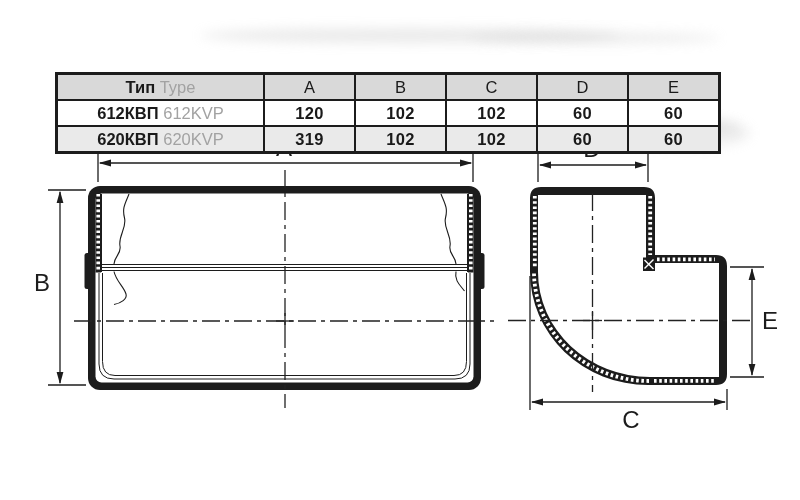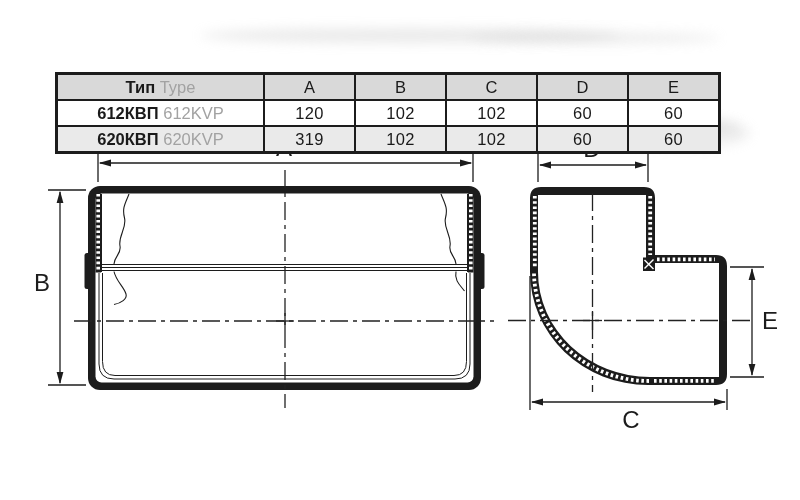--- a/index.html
+++ b/index.html
@@ -31,21 +31,21 @@
     font-size:16.5px;color:#1a1a1a;line-height:1;
     white-space:nowrap;overflow:hidden;
   }
   table.spec{border:3px solid #1c1c1c;}
   table.spec tr.hdr td{background:#d9d9d9;}
   table.spec tr.alt td{background:#eaeaea;}
   td.typecol{width:205px;}
   td.dimcol{width:89px;font-size:18px;}
   .ru{font-weight:700;color:#1a1a1a;}
   .en{font-weight:400;color:#a2a2a2;}
-  .num{font-weight:400;letter-spacing:.3px;}
+  .num{font-weight:700;letter-spacing:.3px;}
 
   
   svg.draw{position:absolute;left:0;top:0;z-index:1;}
   .dimtxt{font-family:"Liberation Sans",sans-serif;font-size:24px;fill:#1c1c1c;font-weight:400;}
 </style>
 </head>
 <body>
 
 <div class="stage">
 

